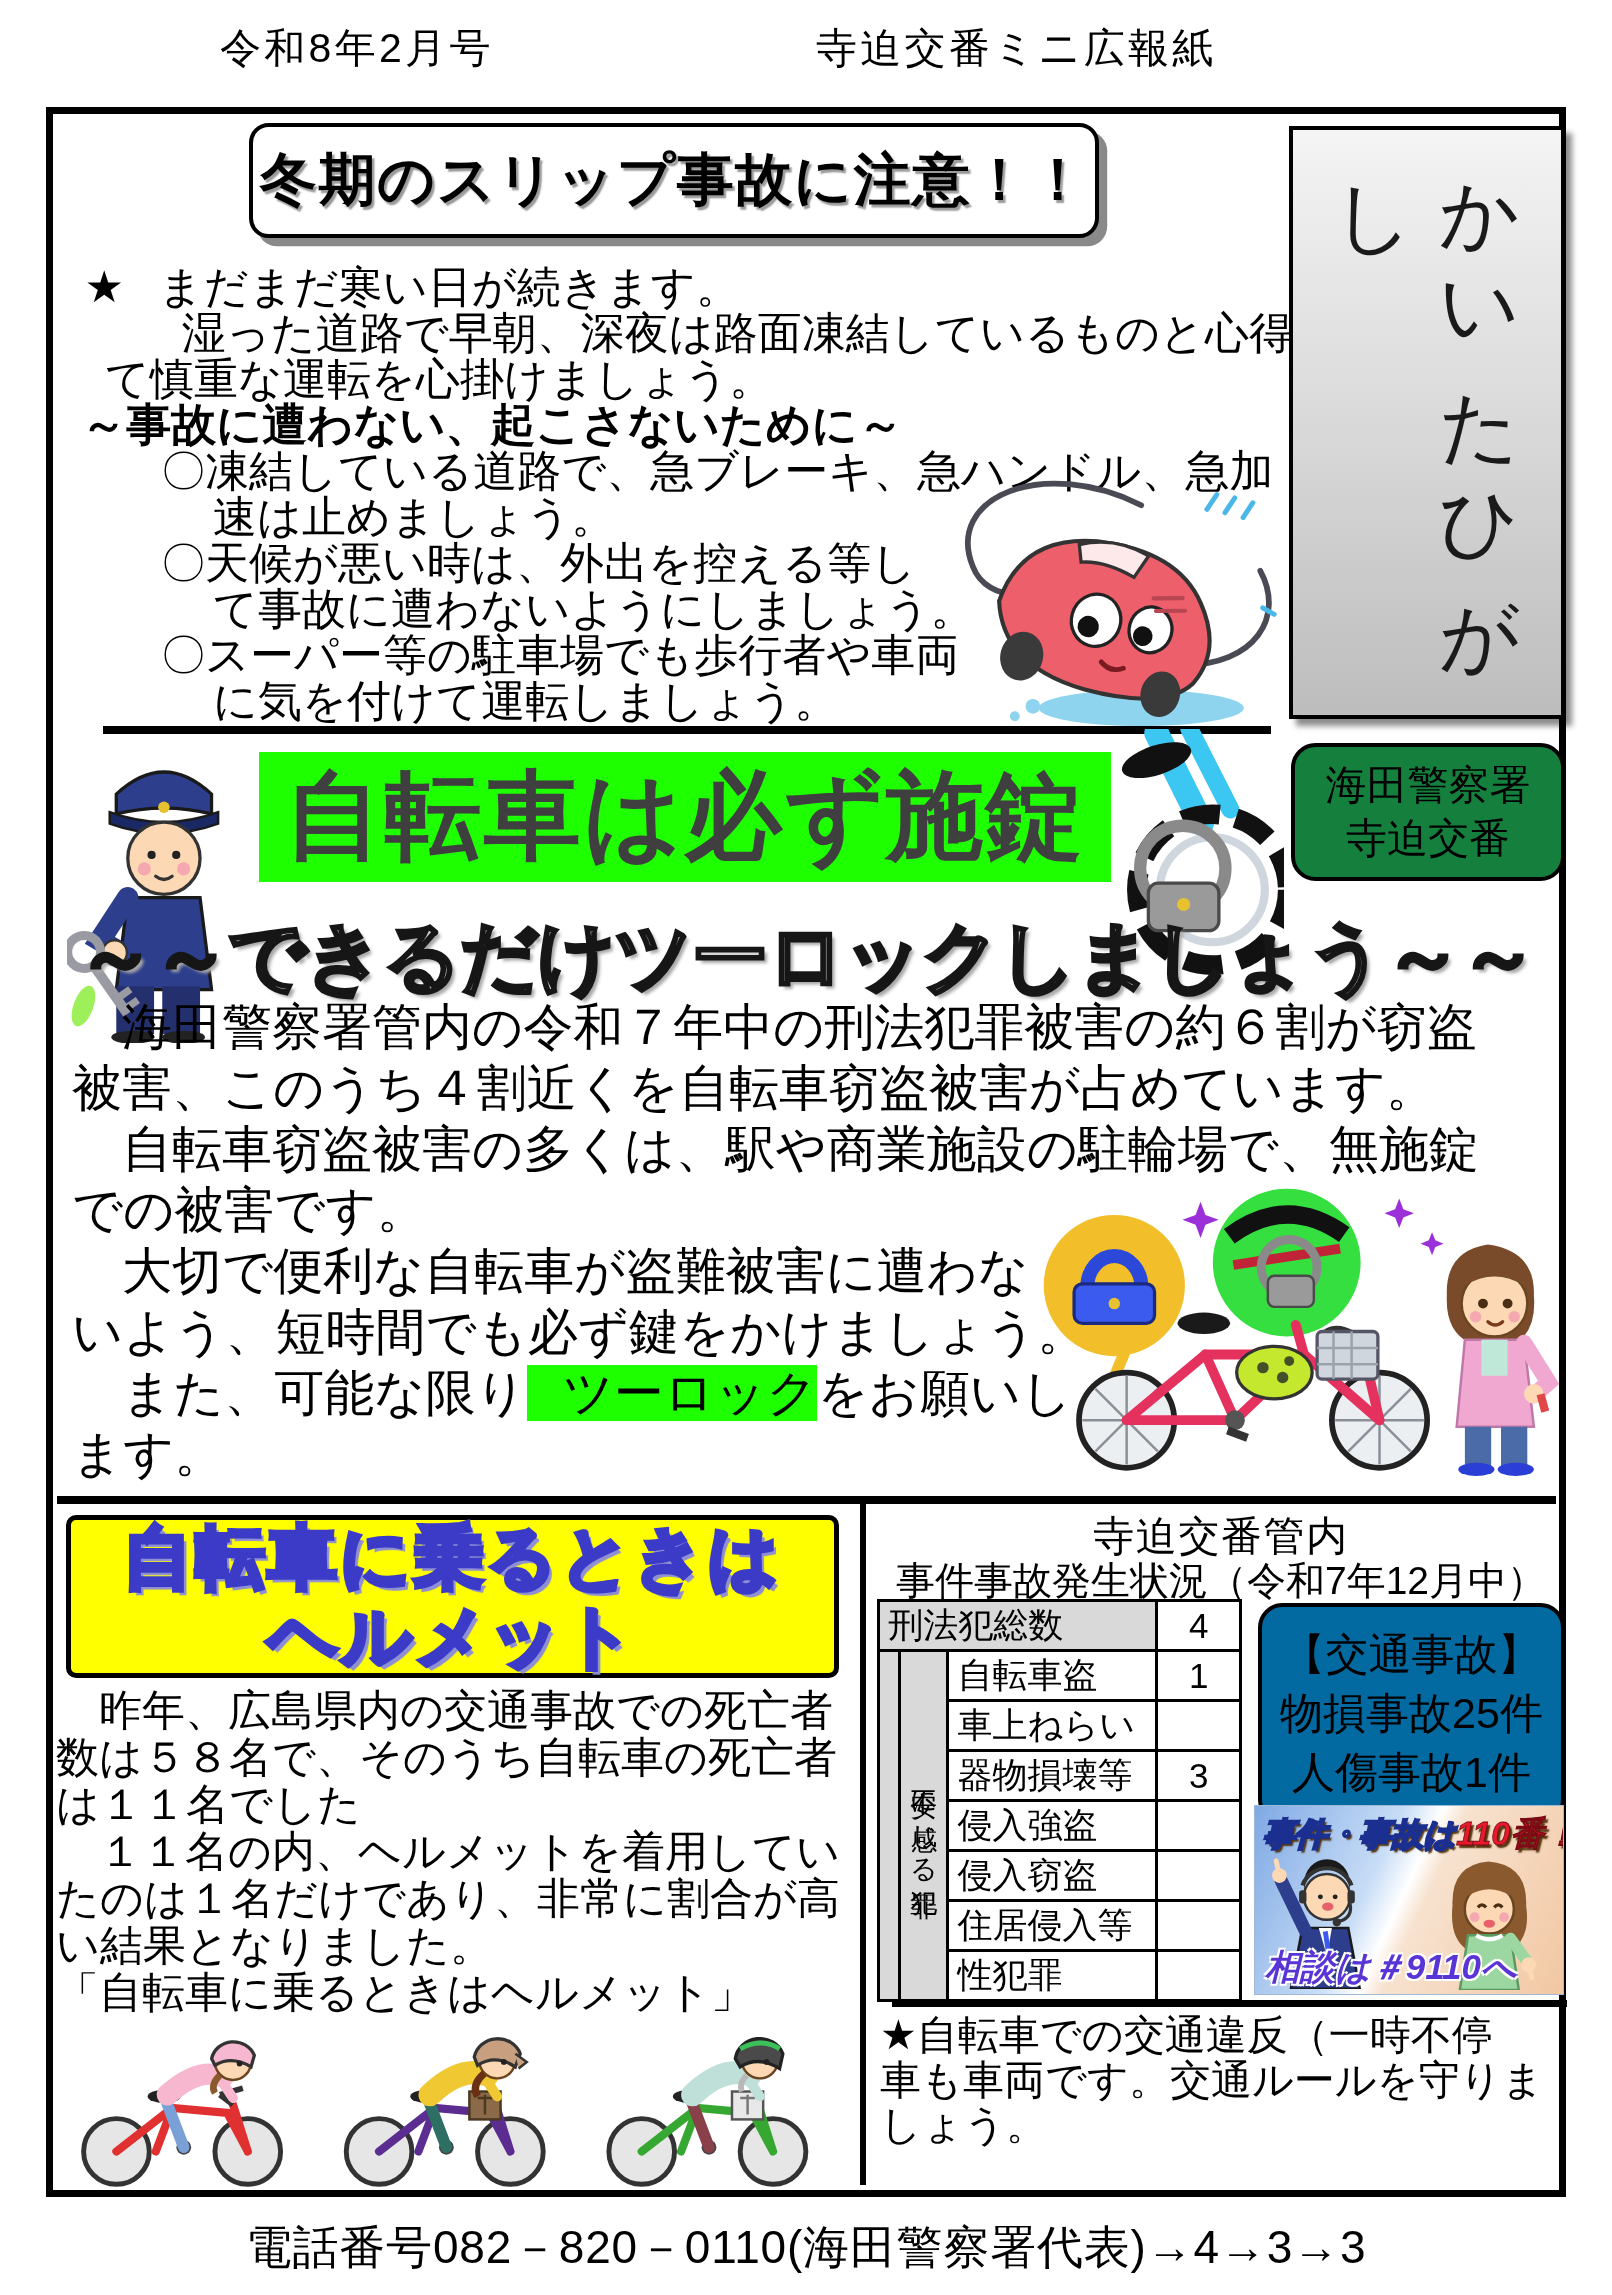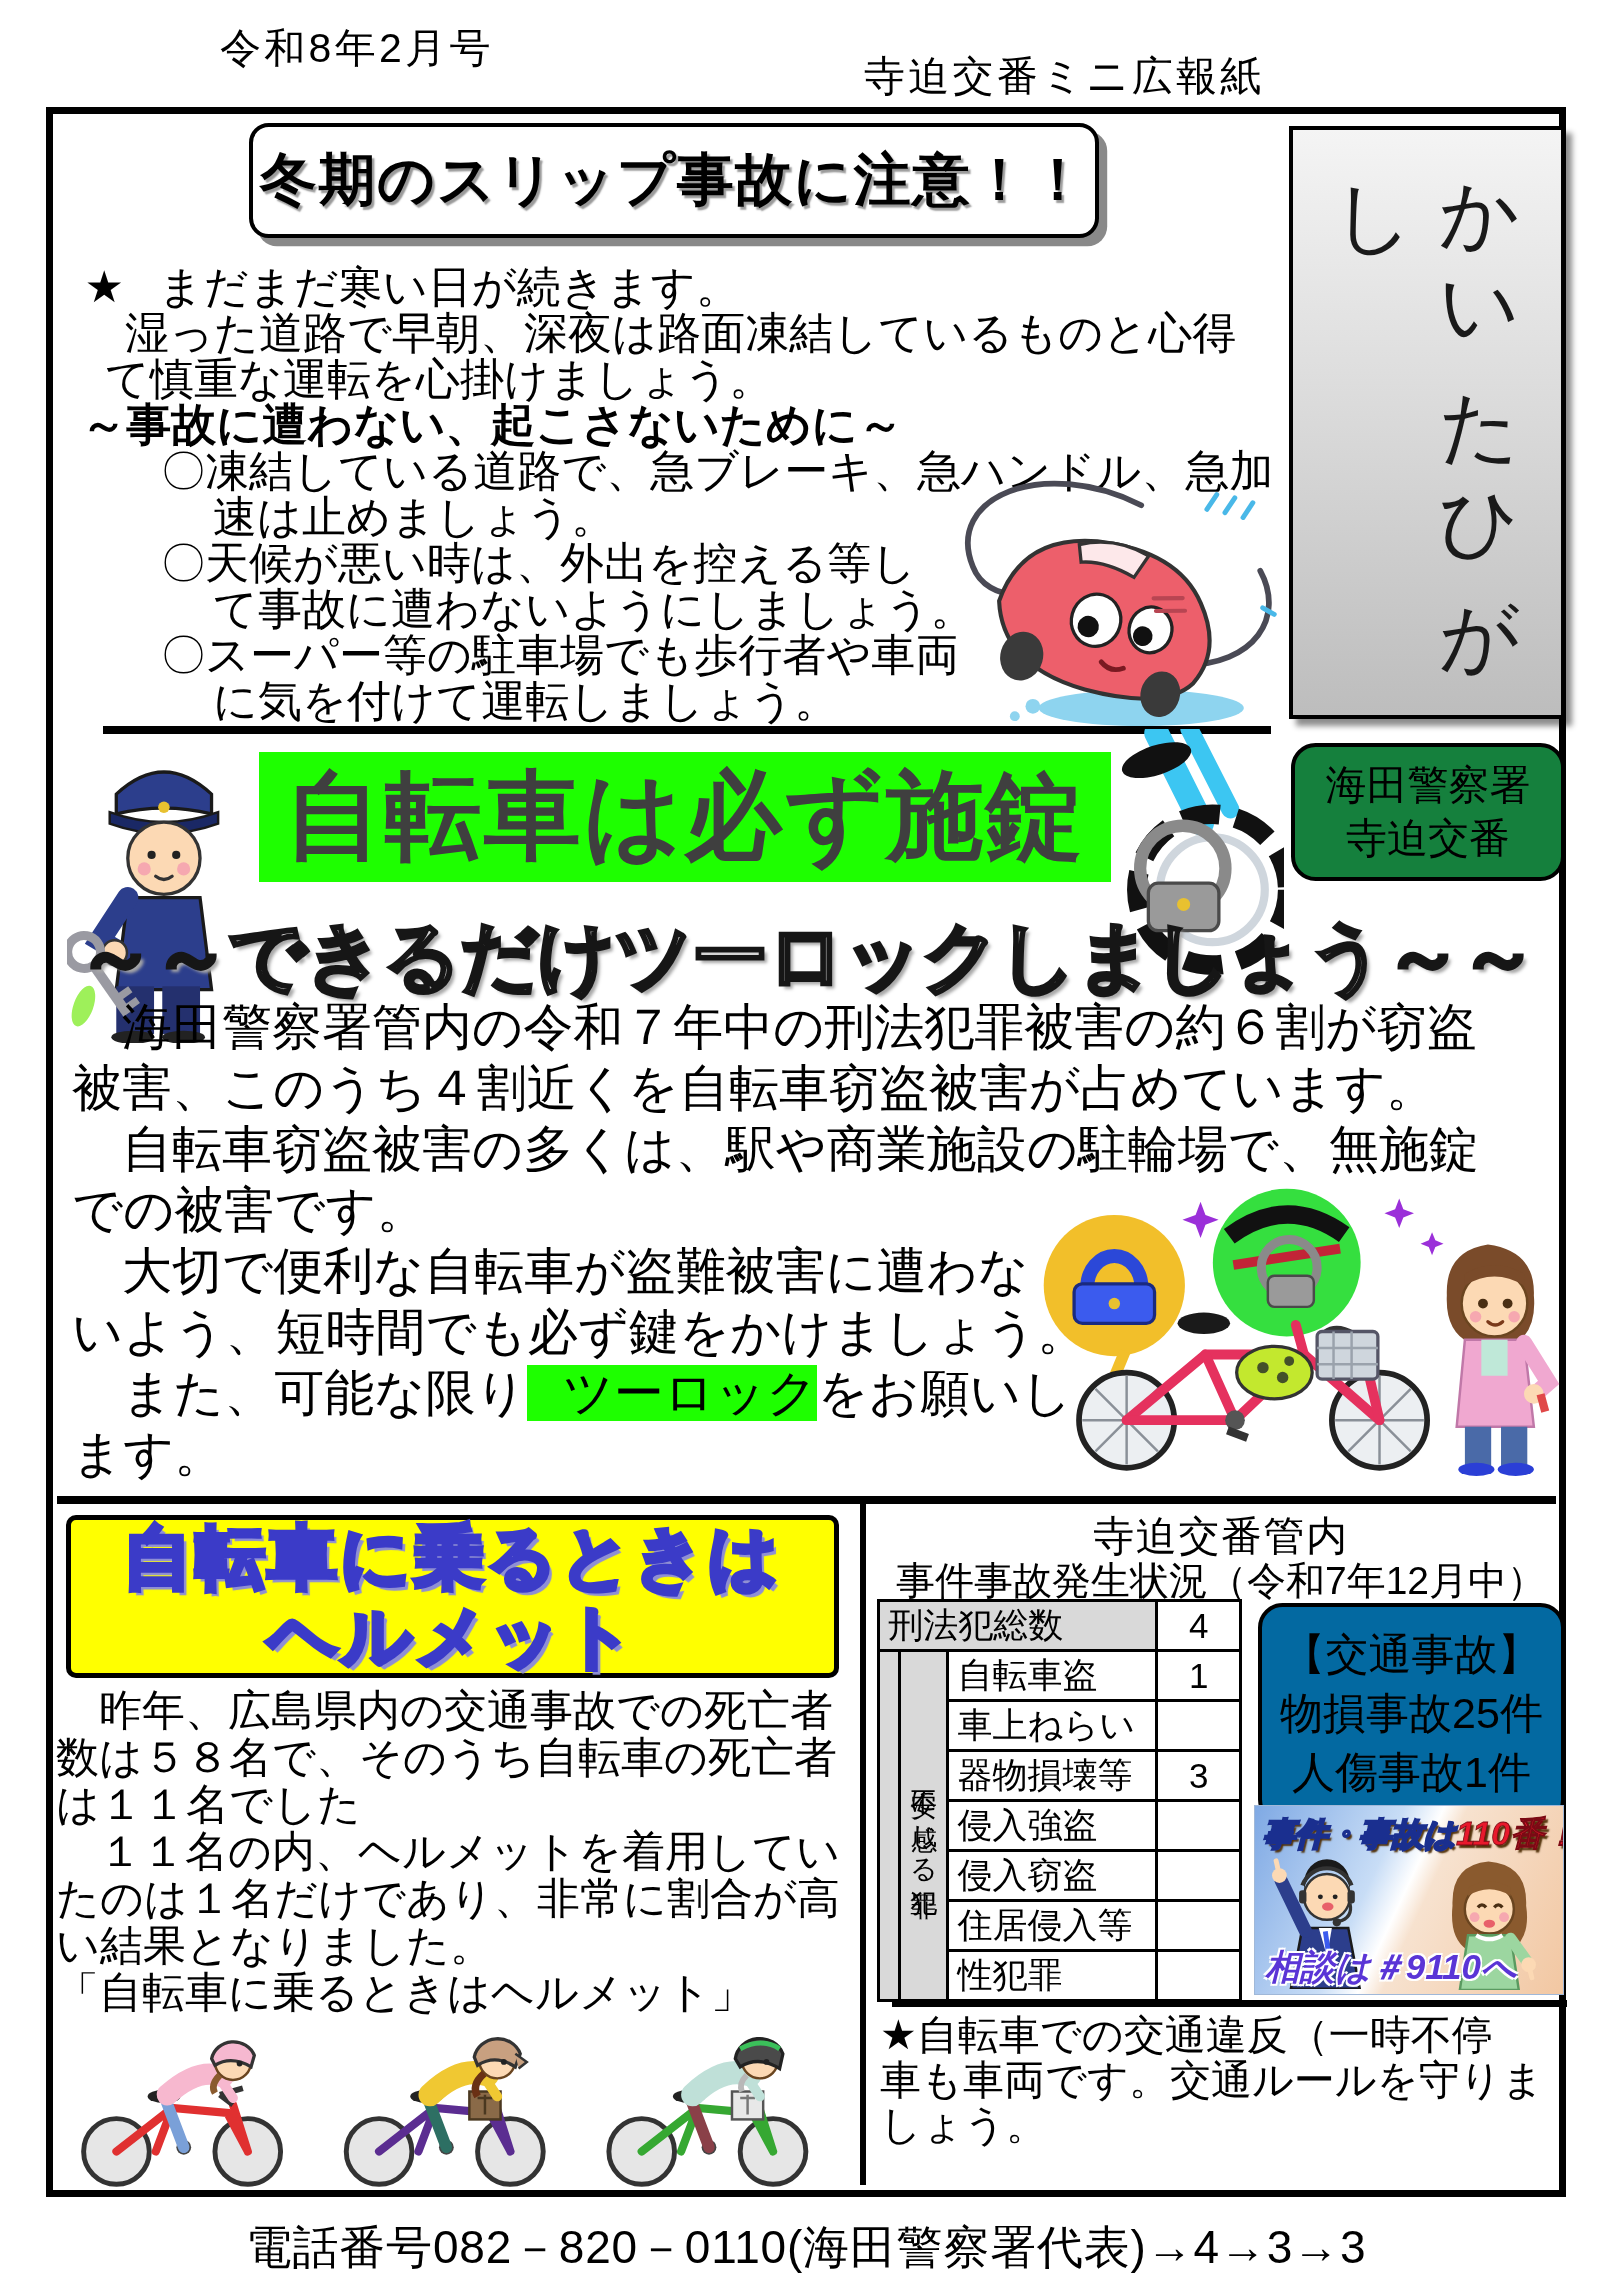--- a/index.html
+++ b/index.html
@@ -7,38 +7,38 @@
   #page {
     position:relative; width:1612px; height:2295px; background:#fff;
     font-family:"Liberation Sans","DejaVu Sans",sans-serif; color:#000;
     overflow:hidden;
   }
   .abs { position:absolute; }
 
   
   .hdr { font-size:41px; letter-spacing:3.3px; }
   .hdr-issue { left:220px; top:21.3px; }
-  .hdr-title { left:864px; top:21.3px;margin-top:28px; }
+  .hdr-title { left:816px; top:21.3px; }
 
   
   .outer-frame { left:46px; top:107px; width:1520px; height:2090px; border:7.4px solid #000; }
 
   
   .slip-title-box {
     left:249px; top:123px; width:850px; height:115px;
     border:4.9px solid #000; border-radius:19.7px; background:#fff;
     box-shadow:8.2px 8.2px 0 rgba(40,40,40,.55);
     display:flex; align-items:center; justify-content:center;
     font-size:57px; font-weight:bold; letter-spacing:1.6px;
     text-shadow:2.5px 2.5px 1.6px #9a9a9a;
   }
   .slip-body { left:78px; top:264px; width:1215px; font-size:44px; line-height:46px; white-space:nowrap; }
   .slip-body .r-star { padding-left:6.6px; }
   .slip-body .r-star .star { display:inline-block; width:74px; }
-  .r-i1 { padding-left:47px; }
+  .r-i1 { padding-left:47px;text-align:right; }
   .r-i2 { padding-left:27px; }
   .r-sub { padding-left:3.3px; font-weight:bold; font-size:45px; }
   .r-b  { padding-left:83px; }
   .r-bc { padding-left:135px; }
 
   .masthead-box {
     left:1289px; top:126px; width:276px; height:593px;
     border:4.9px solid #000; background:linear-gradient(180deg,#f4f4f4 0%,#dcdcdc 45%,#bdbdbd 100%);
     box-shadow:7.4px 7.4px 5.7px rgba(0,0,0,.45);
     display:flex; align-items:center; justify-content:center;

